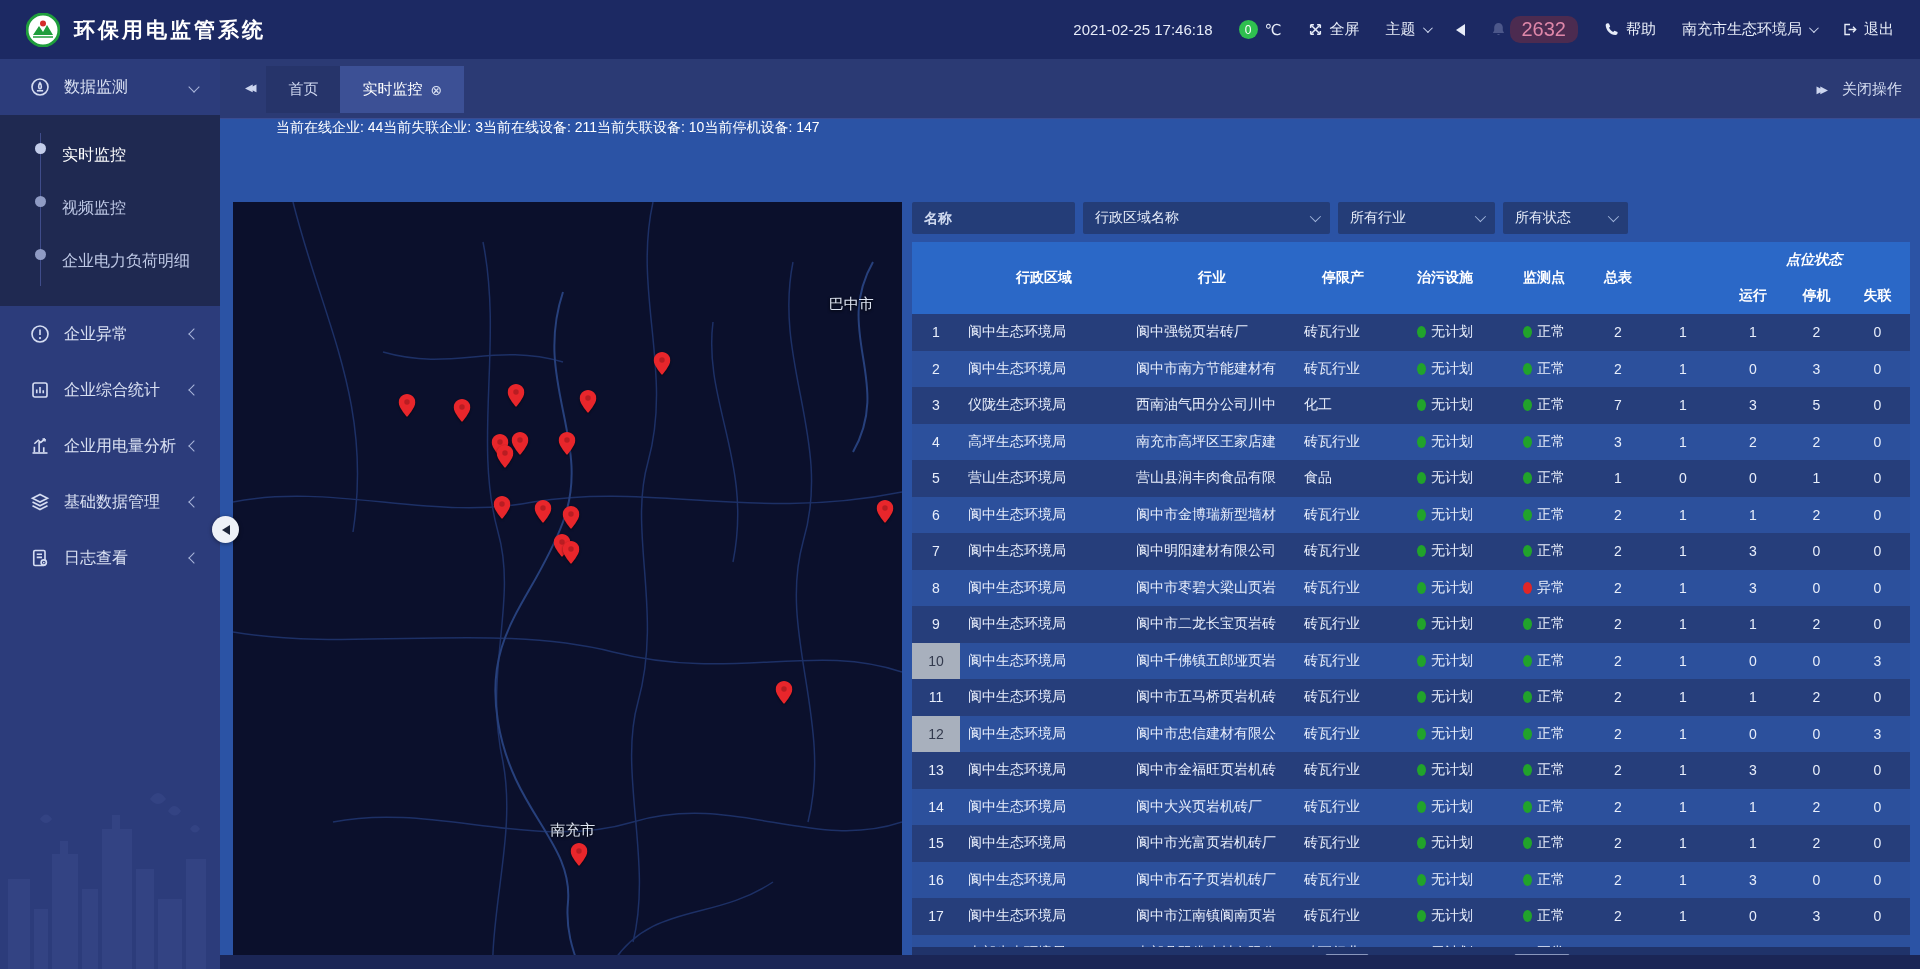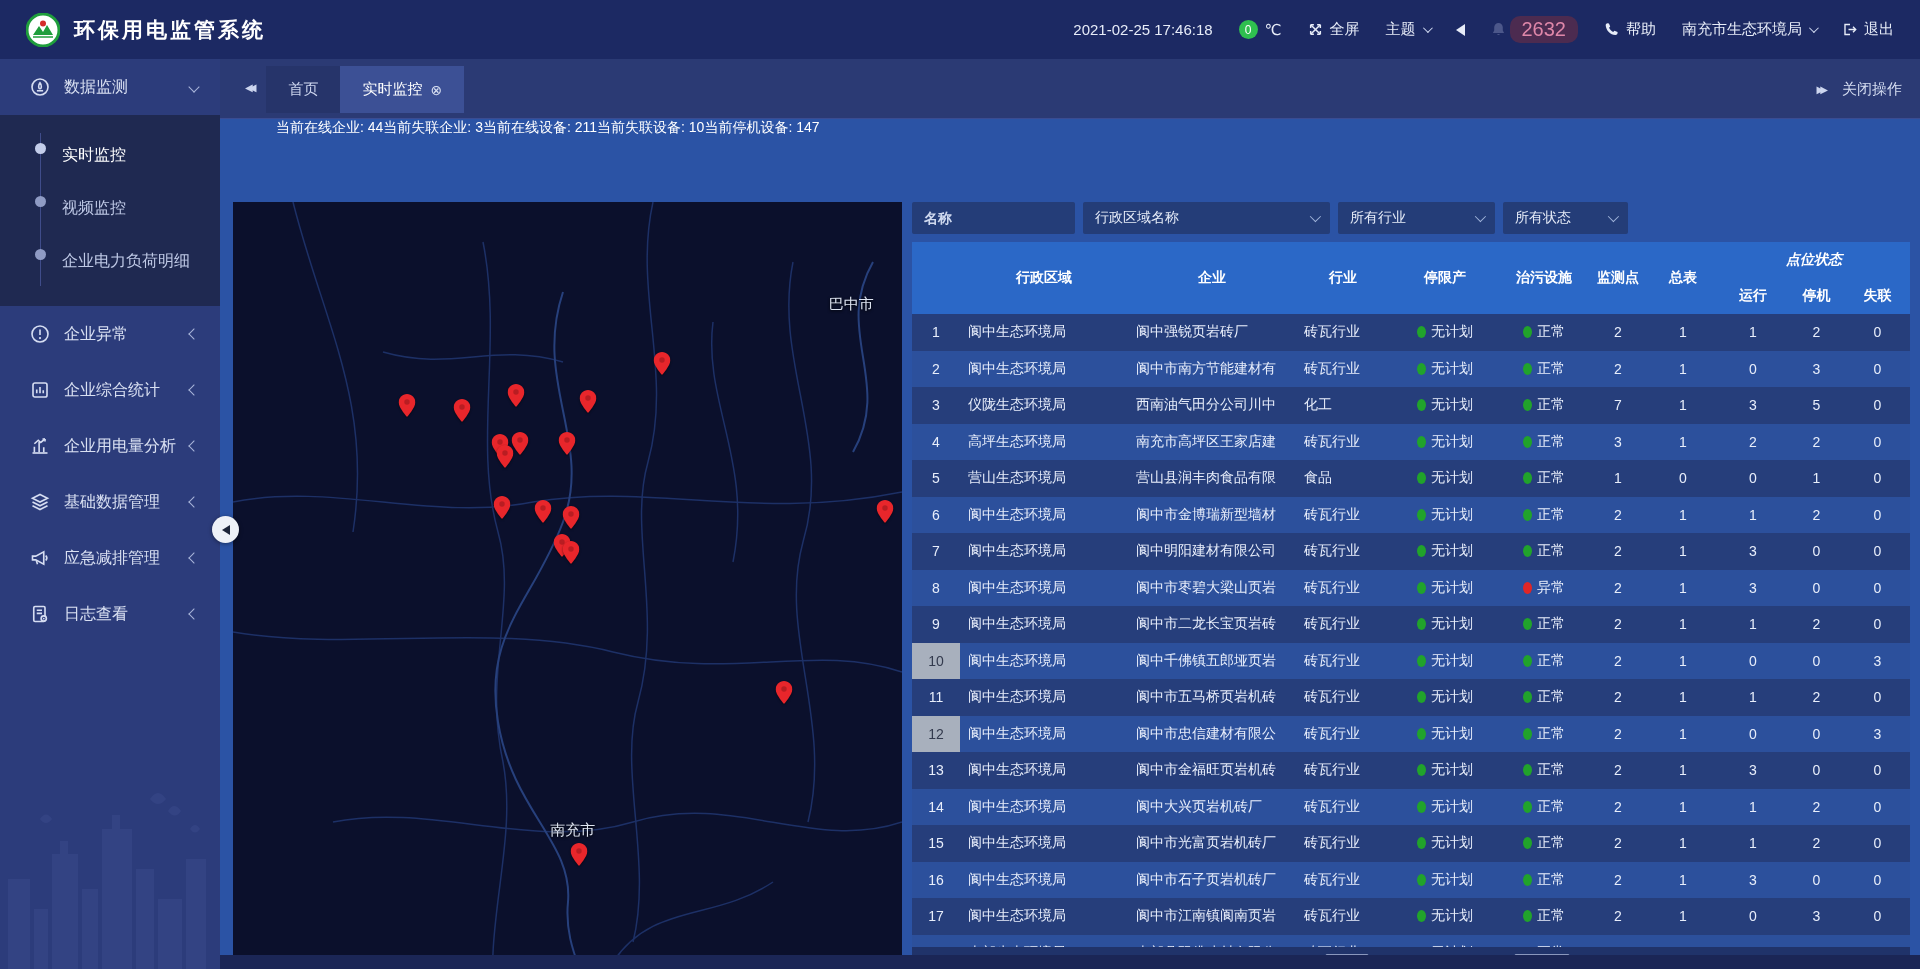--- a/index.html
+++ b/index.html
@@ -216,29 +216,20 @@
           <span class="mi"><svg width="20" height="20" viewBox="0 0 16 16" fill="none" stroke="#d6ddf2" stroke-width="1.3">
               <path d="M8 2 L14 5 8 8 2 5 Z"></path>
               <path d="M2 8 l6 3 6 -3"></path>
               <path d="M2 11 l6 3 6 -3"></path>
             </svg></span>
           <span>基础数据管理</span>
           <span class="chev chev-l"></span>
         </div>
         <div class="menu-row">
           <span class="mi"><svg width="20" height="20" viewBox="0 0 16 16" fill="none" stroke="#d6ddf2" stroke-width="1.3">
-              <path d="M2 6.5 h2.6 L11 3 v10 L4.6 9.5 H2 Z"></path>
-              <path d="M12.6 6 a3 3 0 0 1 0 4"></path>
-              <path d="M5 9.8 l1 3.2"></path>
-            </svg></span>
-          <span>应急减排管理</span>
-          <span class="chev chev-l"></span>
-        </div>
-        <div class="menu-row">
-          <span class="mi"><svg width="20" height="20" viewBox="0 0 16 16" fill="none" stroke="#d6ddf2" stroke-width="1.3">
               <rect x="3" y="2" width="9" height="12" rx="1"></rect>
               <path d="M5.4 5 h4.2 M5.4 7.5 h4.2"></path>
               <circle cx="11" cy="11.6" r="2.1" fill="#2c3c7b"></circle>
               <circle cx="11" cy="11.6" r=".7" fill="#d6ddf2" stroke="none"></circle>
             </svg></span>
           <span>日志查看</span>
           <span class="chev chev-l"></span>
         </div>
       </nav>
     <svg class="skyline" viewBox="0 0 220 210">
@@ -399,21 +390,20 @@
           <div class="f-box w-status">
             <span>所有状态</span>
               <span class="chev-dn2"></span>
           </div>
         </div>
 
         <div class="tcard">
           <div class="tgrid thead">
             <div class="h"></div>
             <div class="h">行政区域</div>
-            <div class="h">企业</div>
             <div class="h">行业</div>
             <div class="h">停限产</div>
             <div class="h">治污设施</div>
             <div class="h">监测点</div>
             <div class="h">总表</div>
             <div class="grp">点位状态</div>
             <div class="sub" style="grid-column:9;">运行</div>
             <div class="sub" style="grid-column:10;">停机</div>
             <div class="sub" style="grid-column:11;">失联</div>
           </div>

